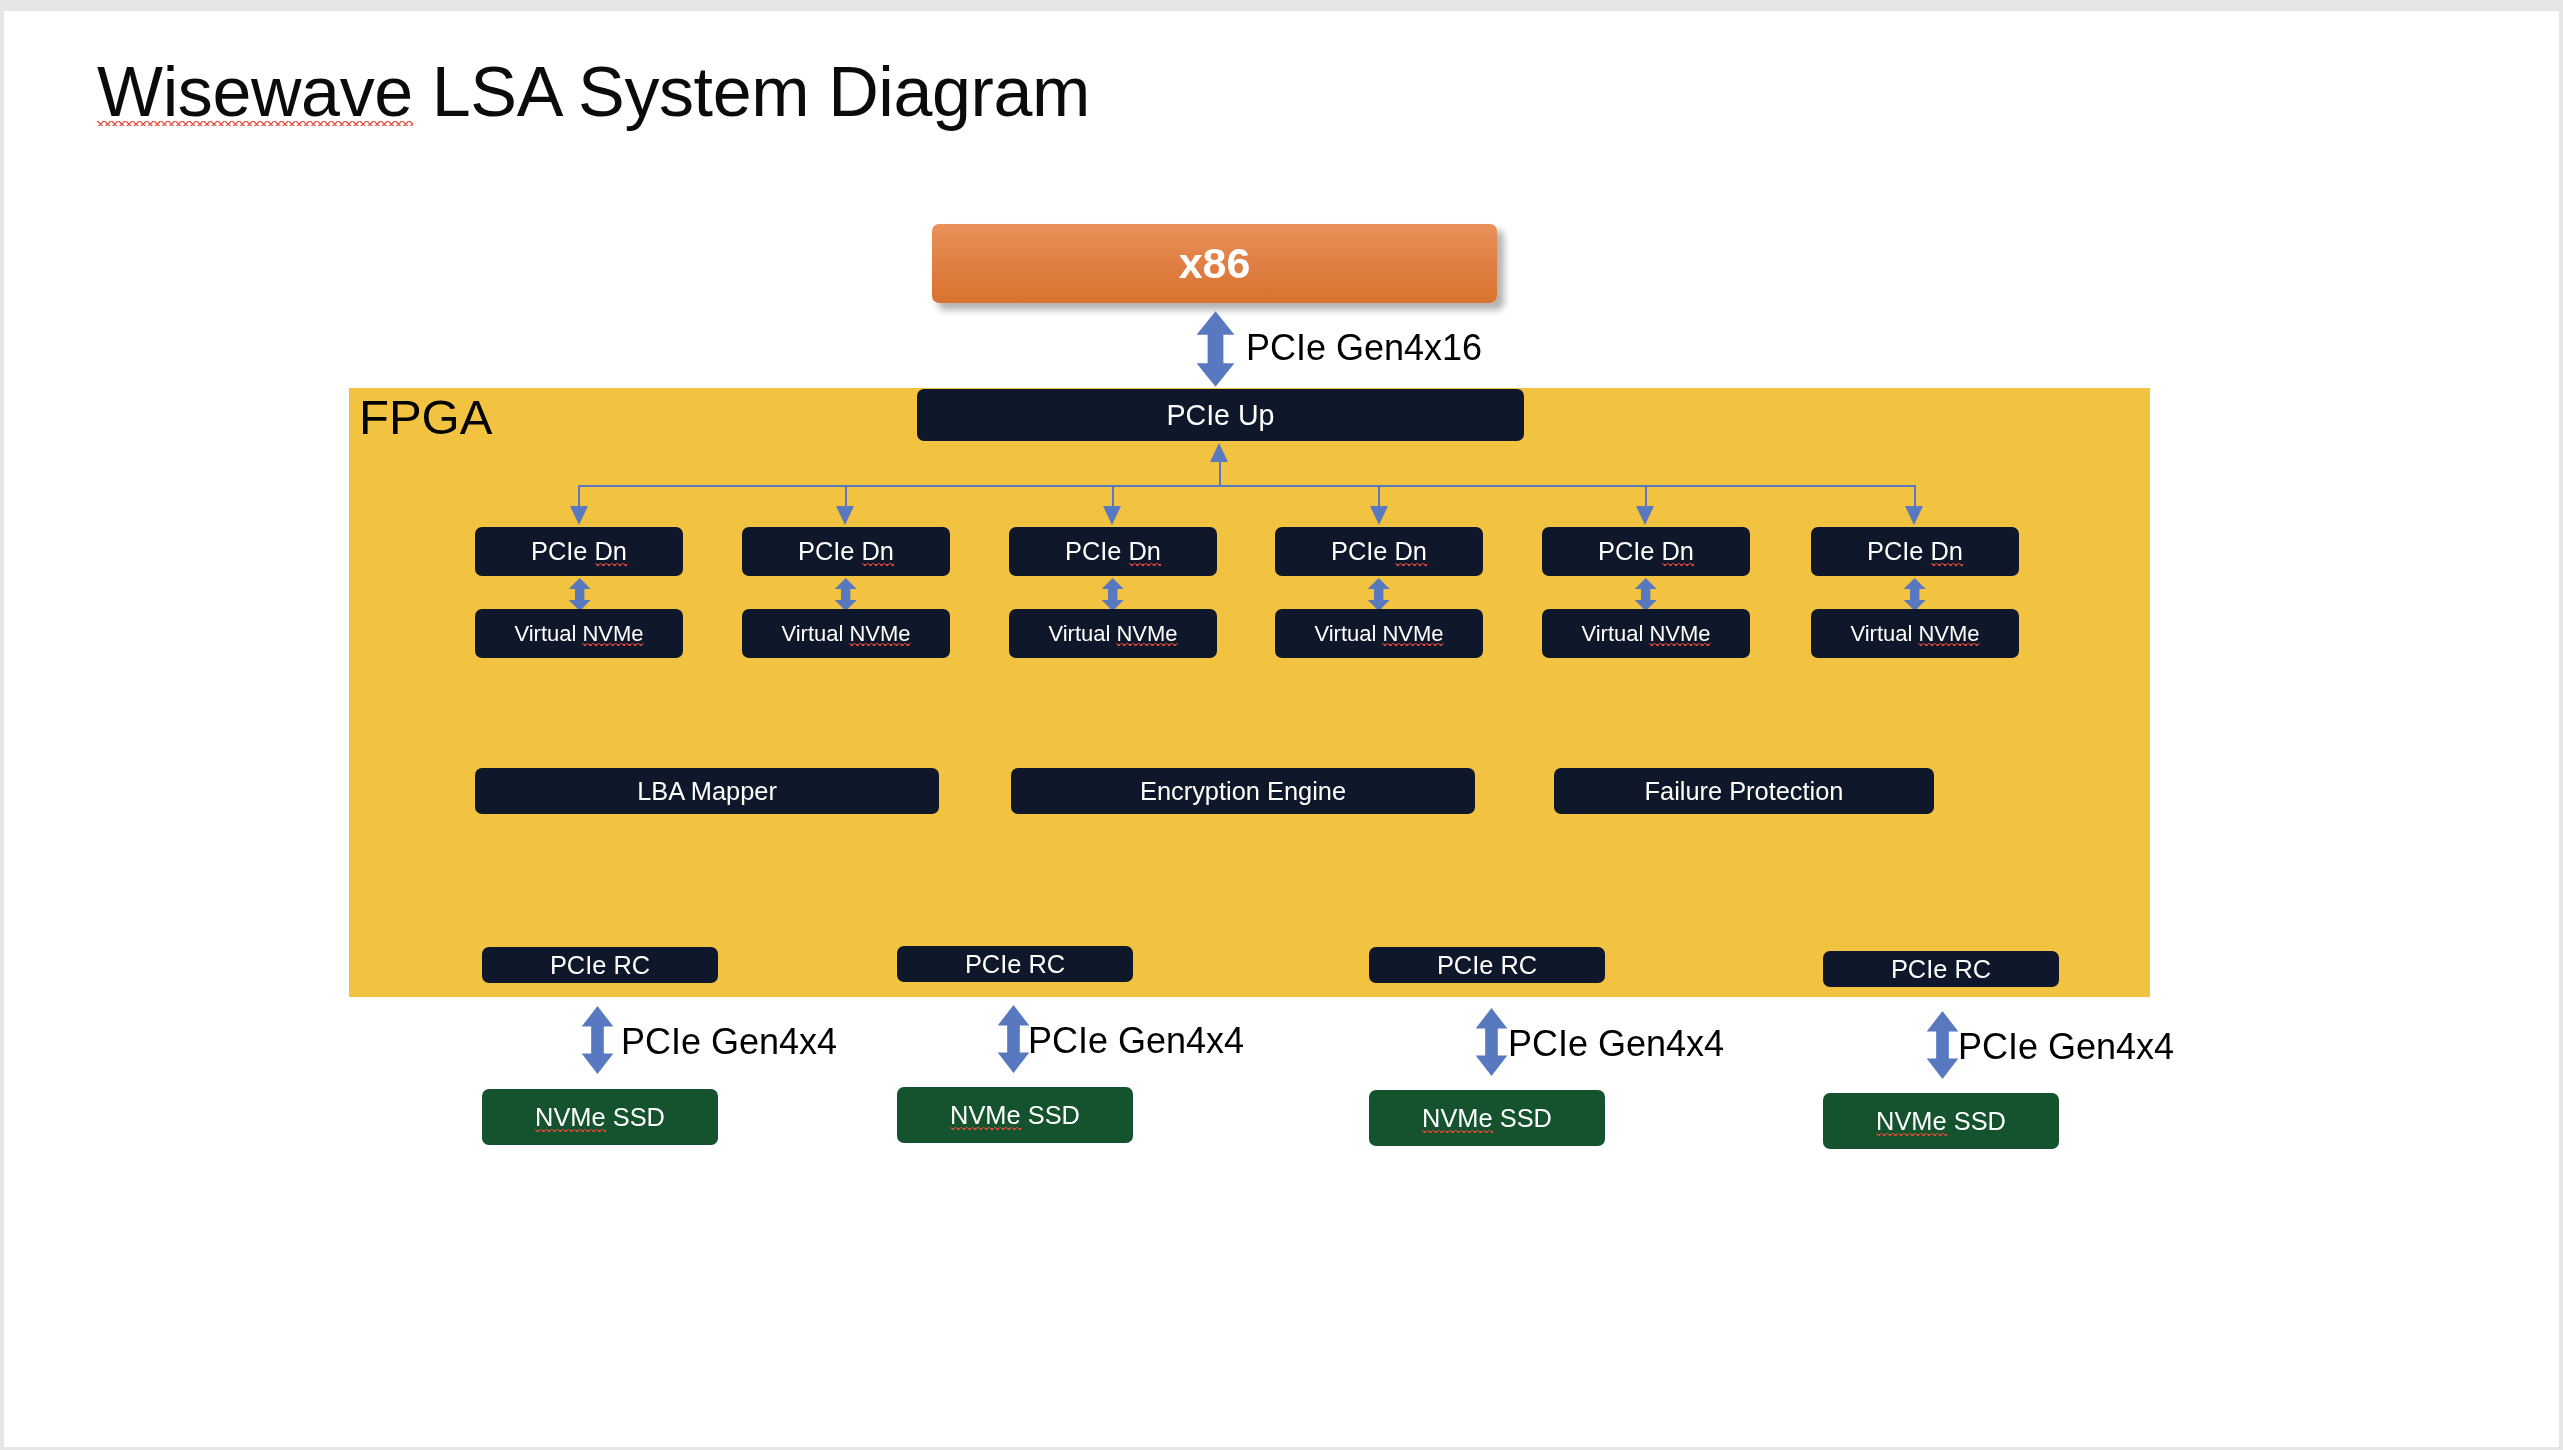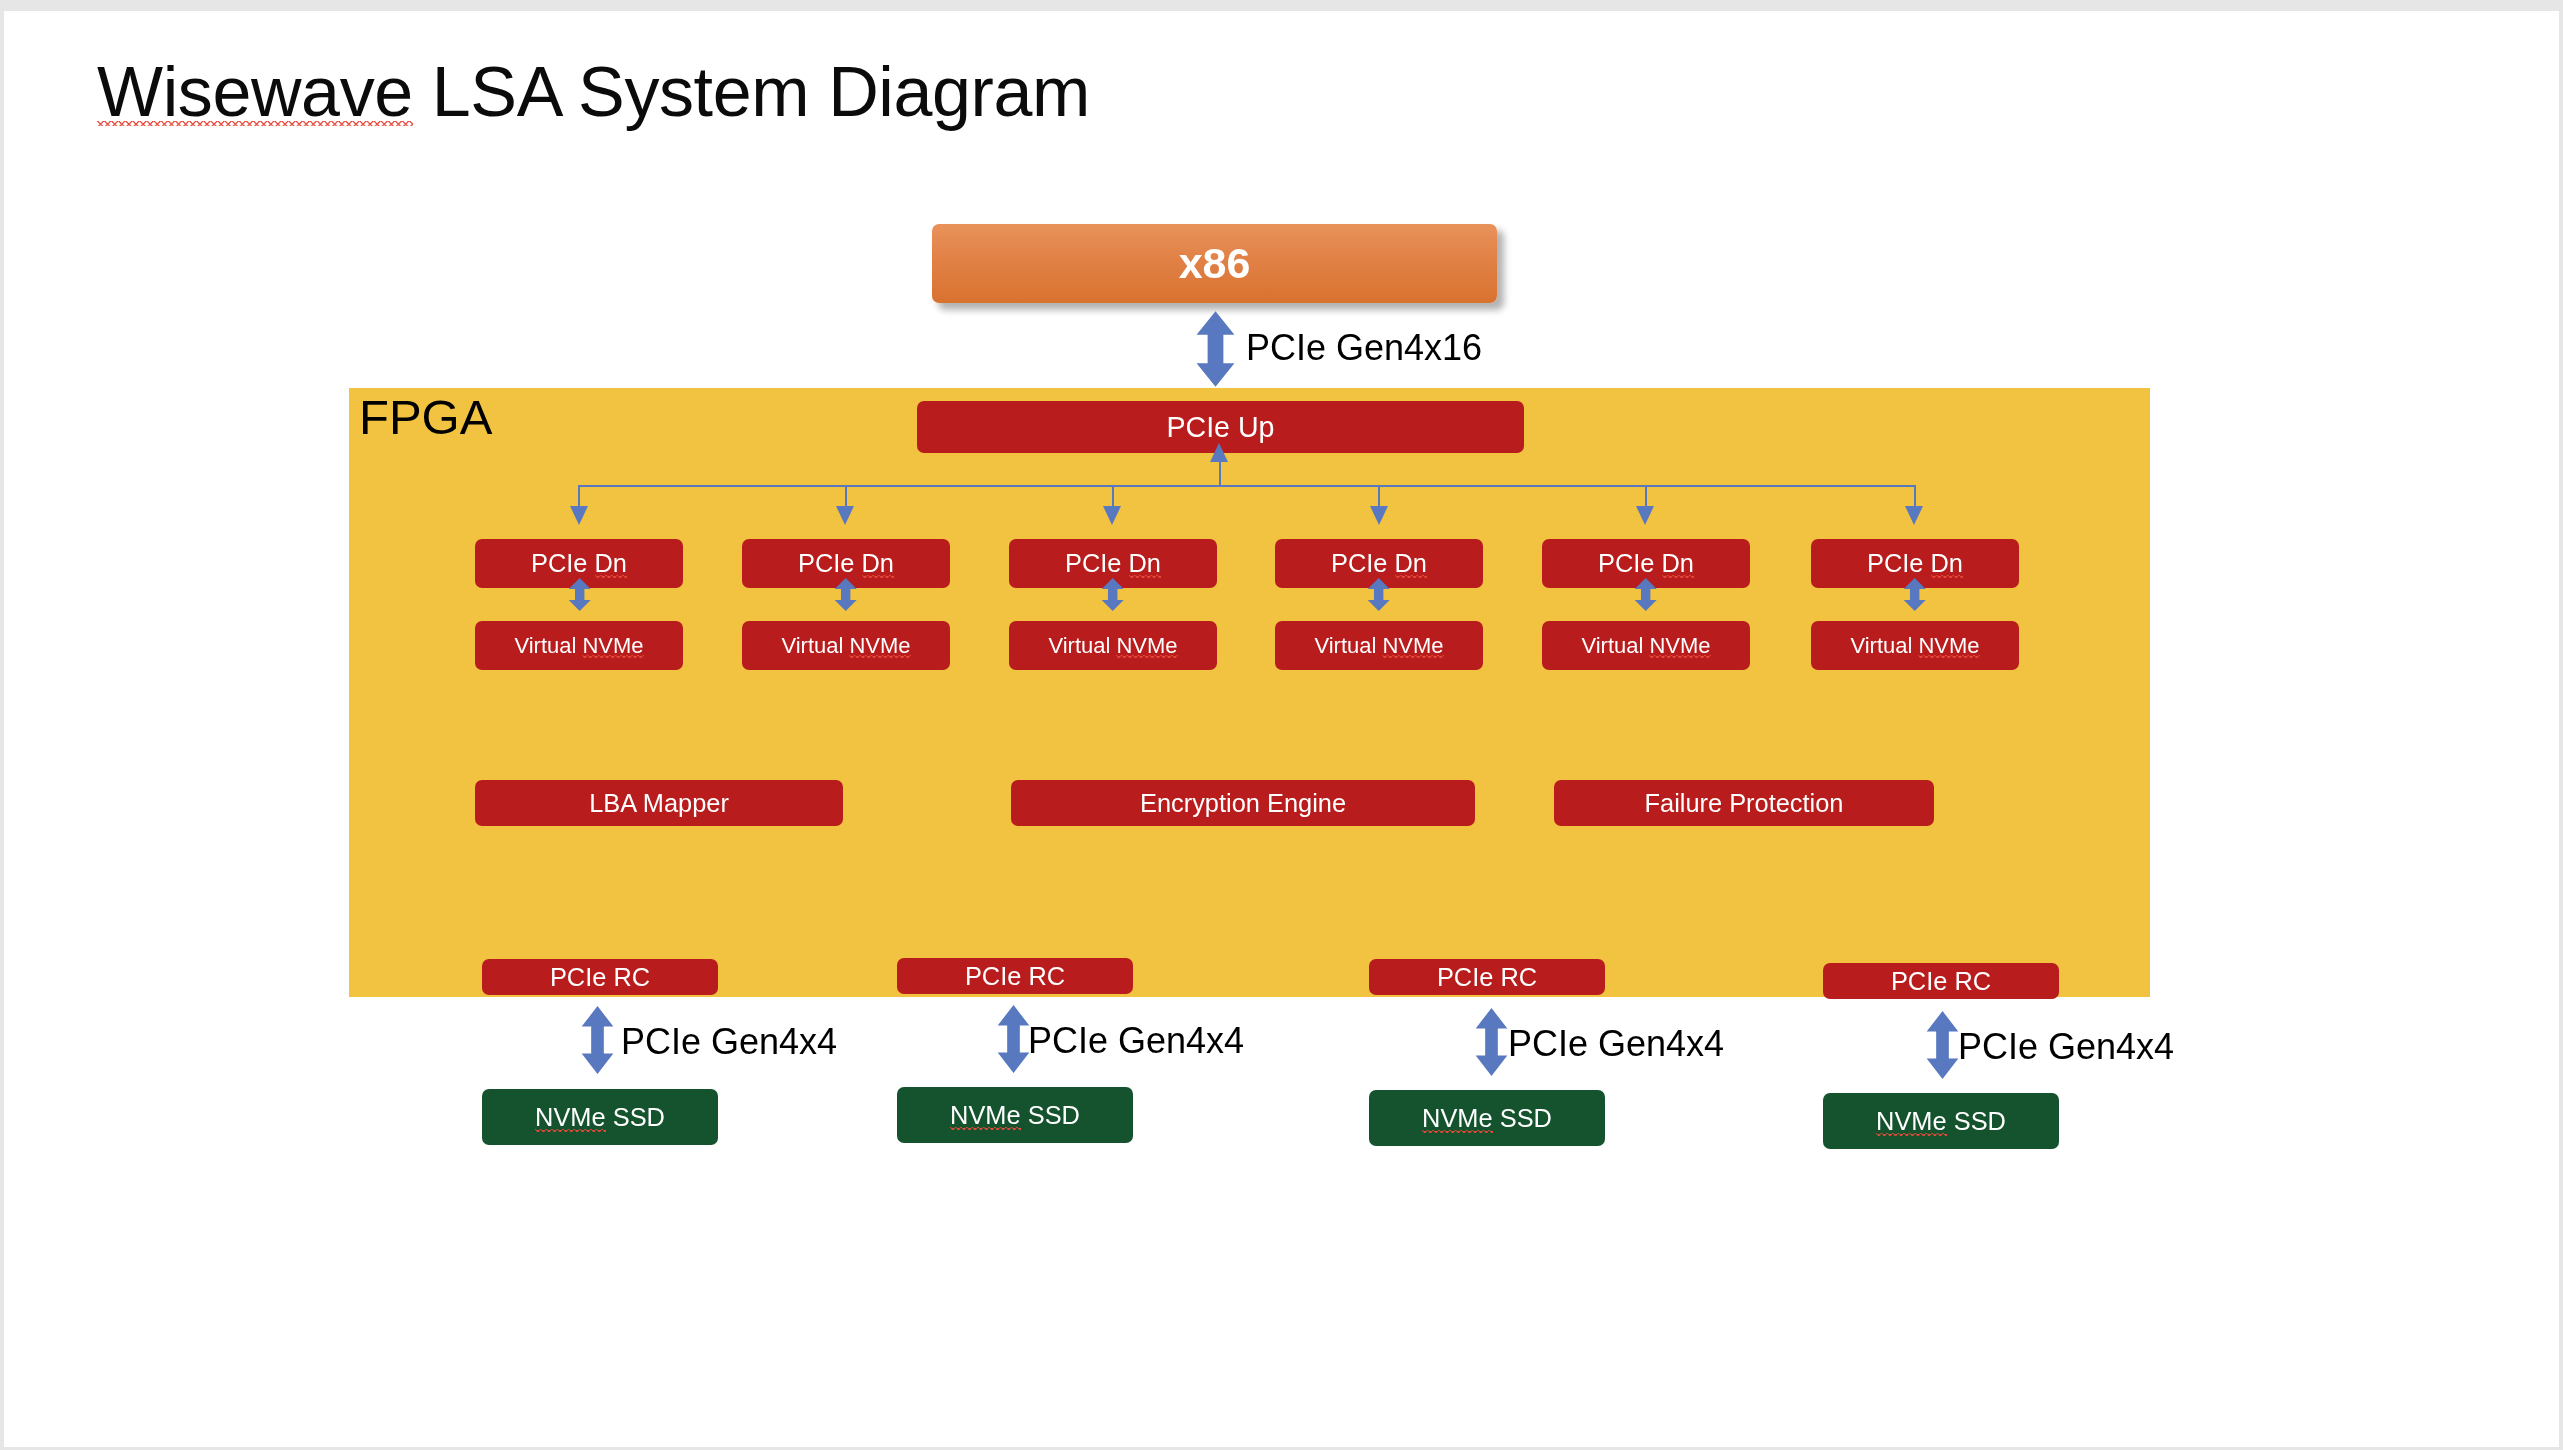--- a/index.html
+++ b/index.html
@@ -93,22 +93,21 @@
     box-sizing: border-box;
     display: flex;
     align-items: center;
     justify-content: center;
     color: #ffffff;
     text-align: center;
     line-height: 1.05;
     border-radius: 7px;
   }
   .slate {
-    background: #b91c1c;
-    margin-top: 12px;
+    background: #0f172a;
   }
   .orange-grad {
     background: linear-gradient(180deg, #e8935a 0%, #e18146 45%, #d9722f 100%);
     box-shadow: 6.3px 6.3px 7.1px rgba(0,0,0,0.30);
   }
   .orange-flat {
     background: #14532d;
     text-align: center;
   }
 
@@ -304,21 +303,21 @@
   <div class="box slate vnvme-box" style="left:1275px;">
     <span><span>Virtual </span><span class="spell spell-sm">NVMe</span></span>
   </div>
   <div class="box slate vnvme-box" style="left:1542px;">
     <span><span>Virtual </span><span class="spell spell-sm">NVMe</span></span>
   </div>
   <div class="box slate vnvme-box" style="left:1811px;">
     <span><span>Virtual </span><span class="spell spell-sm">NVMe</span></span>
   </div>
 
-  <div class="box slate mid-box" style="left:475px; width:368px;">
+  <div class="box slate mid-box" style="left:475px; width:464px;">
     <span>LBA Mapper</span>
   </div>
   <div class="box slate mid-box" style="left:1011px; width:464px;">
     <span>Encryption Engine</span>
   </div>
   <div class="box slate mid-box" style="left:1554px; width:380px;">
     <span>Failure Protection</span>
   </div>
 
   <div class="box slate rc-box" style="left:482px;  top:947px;">

